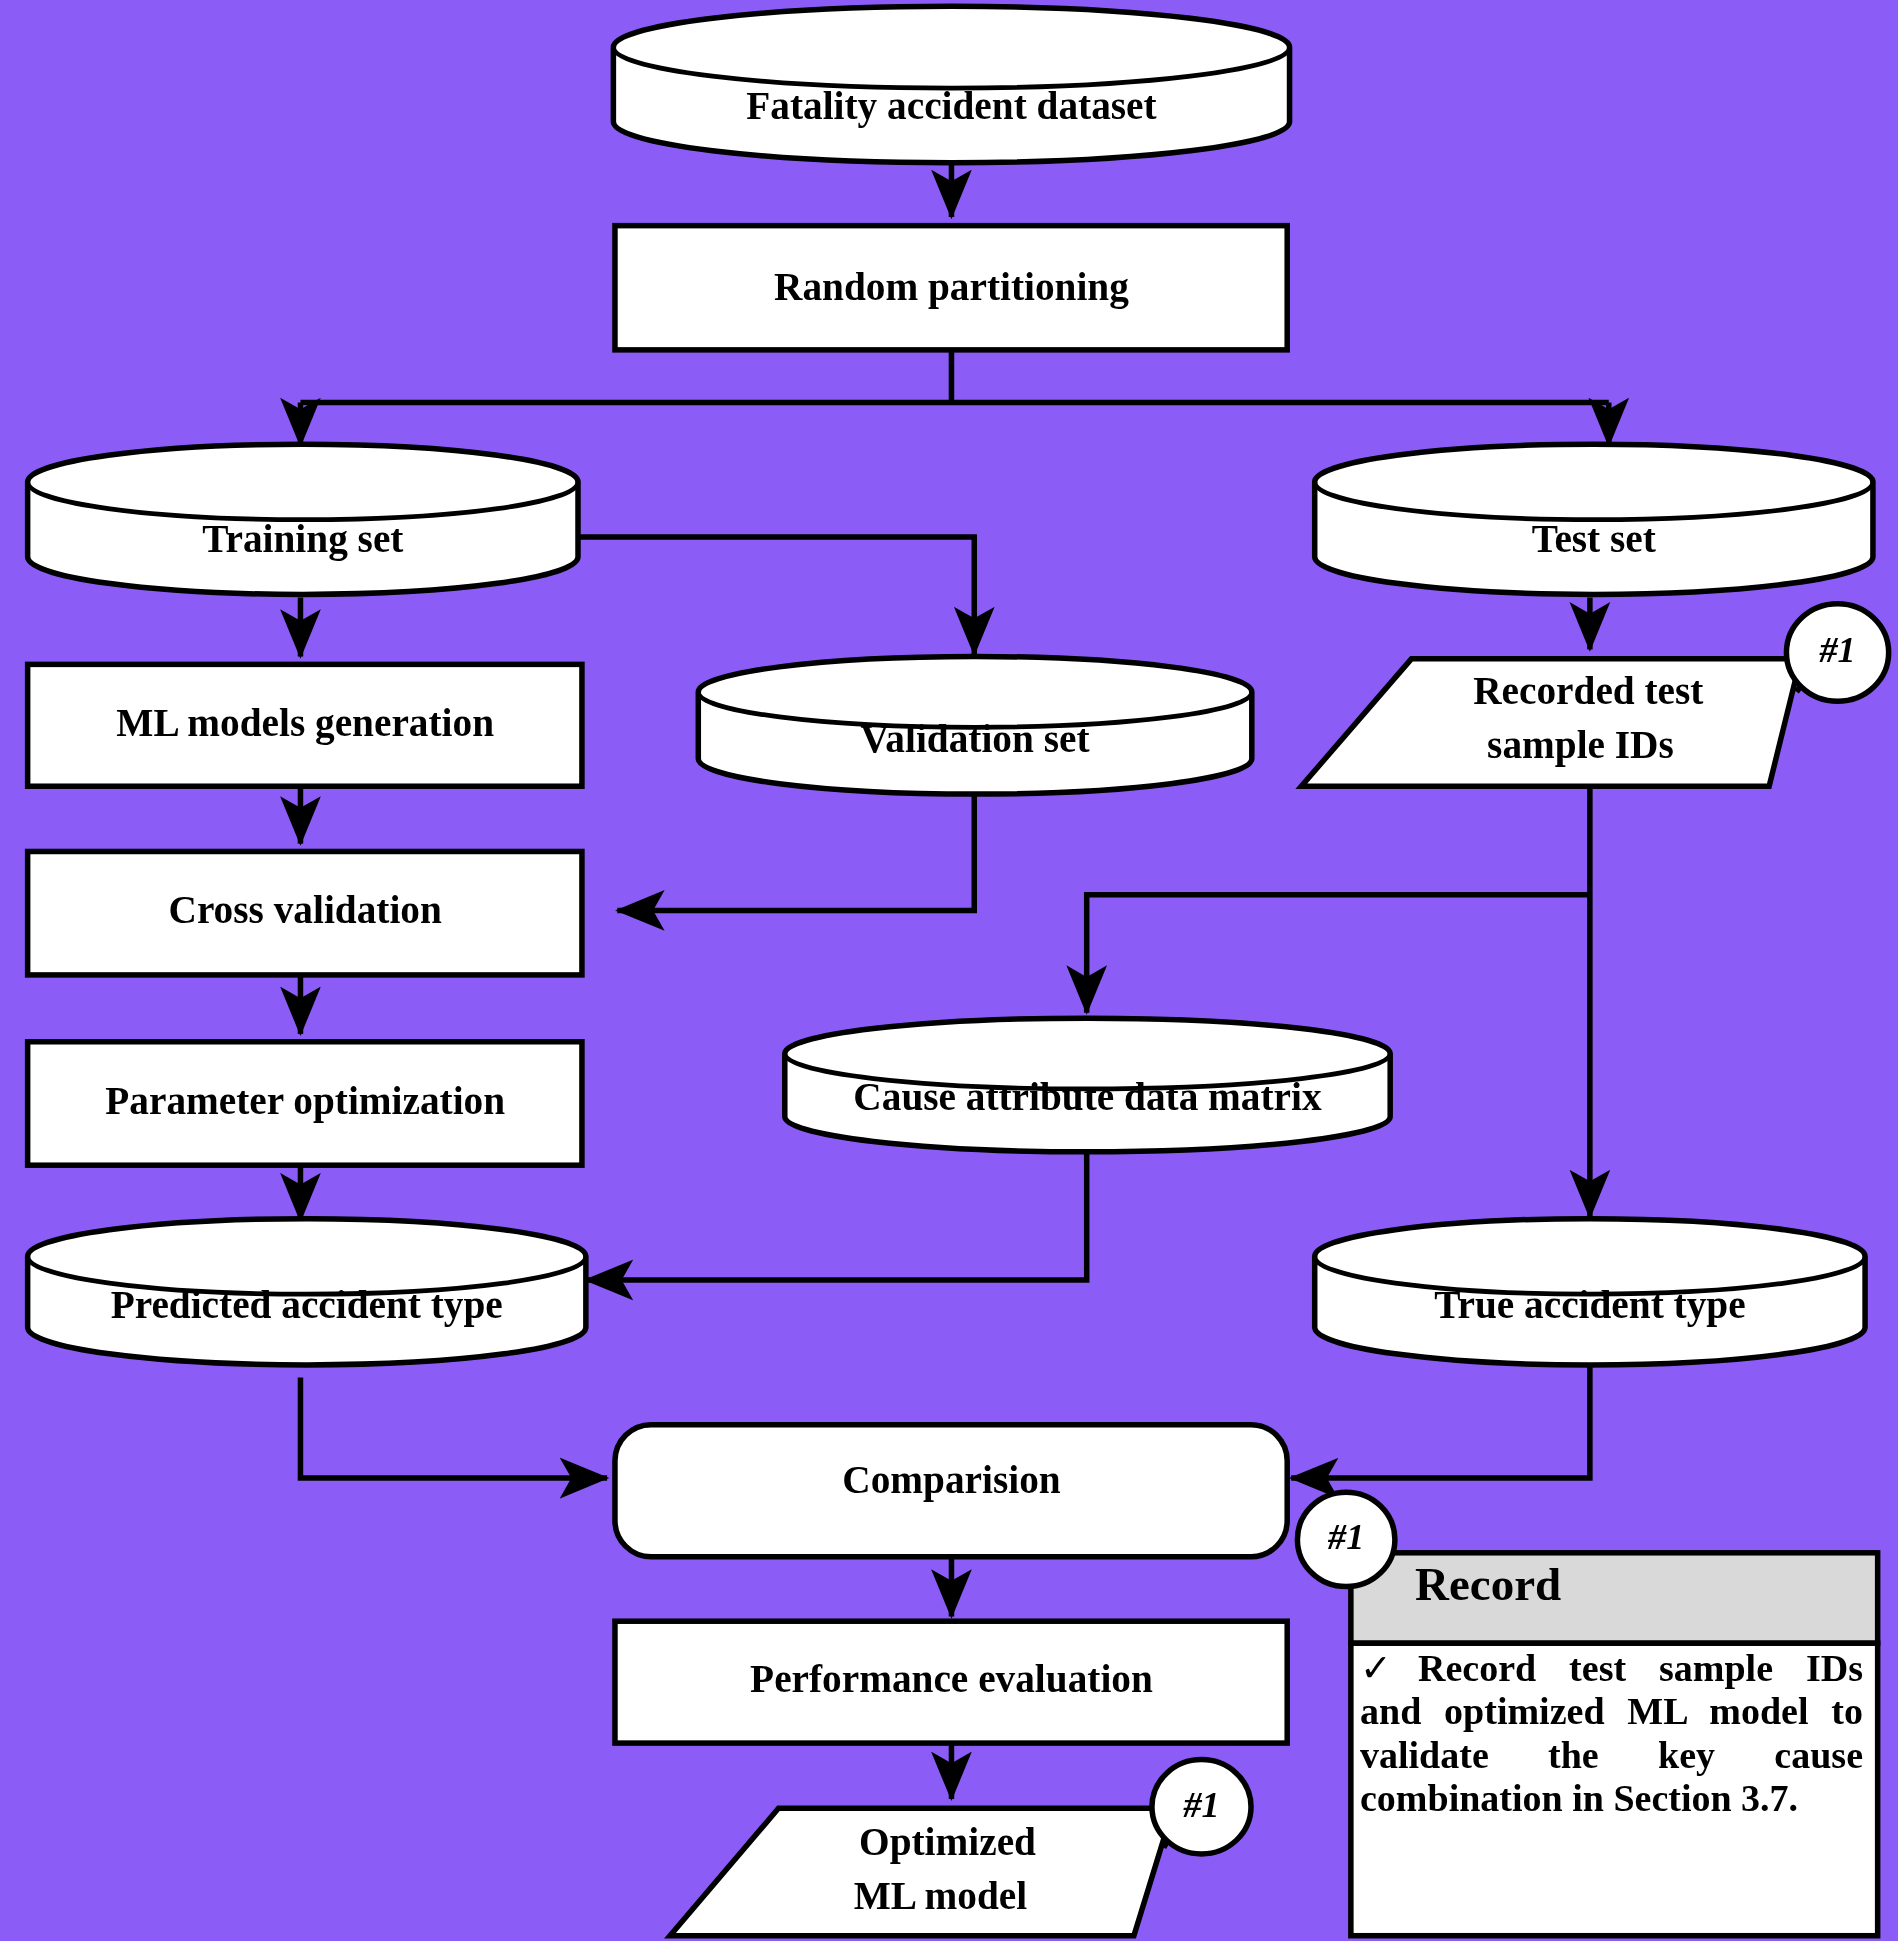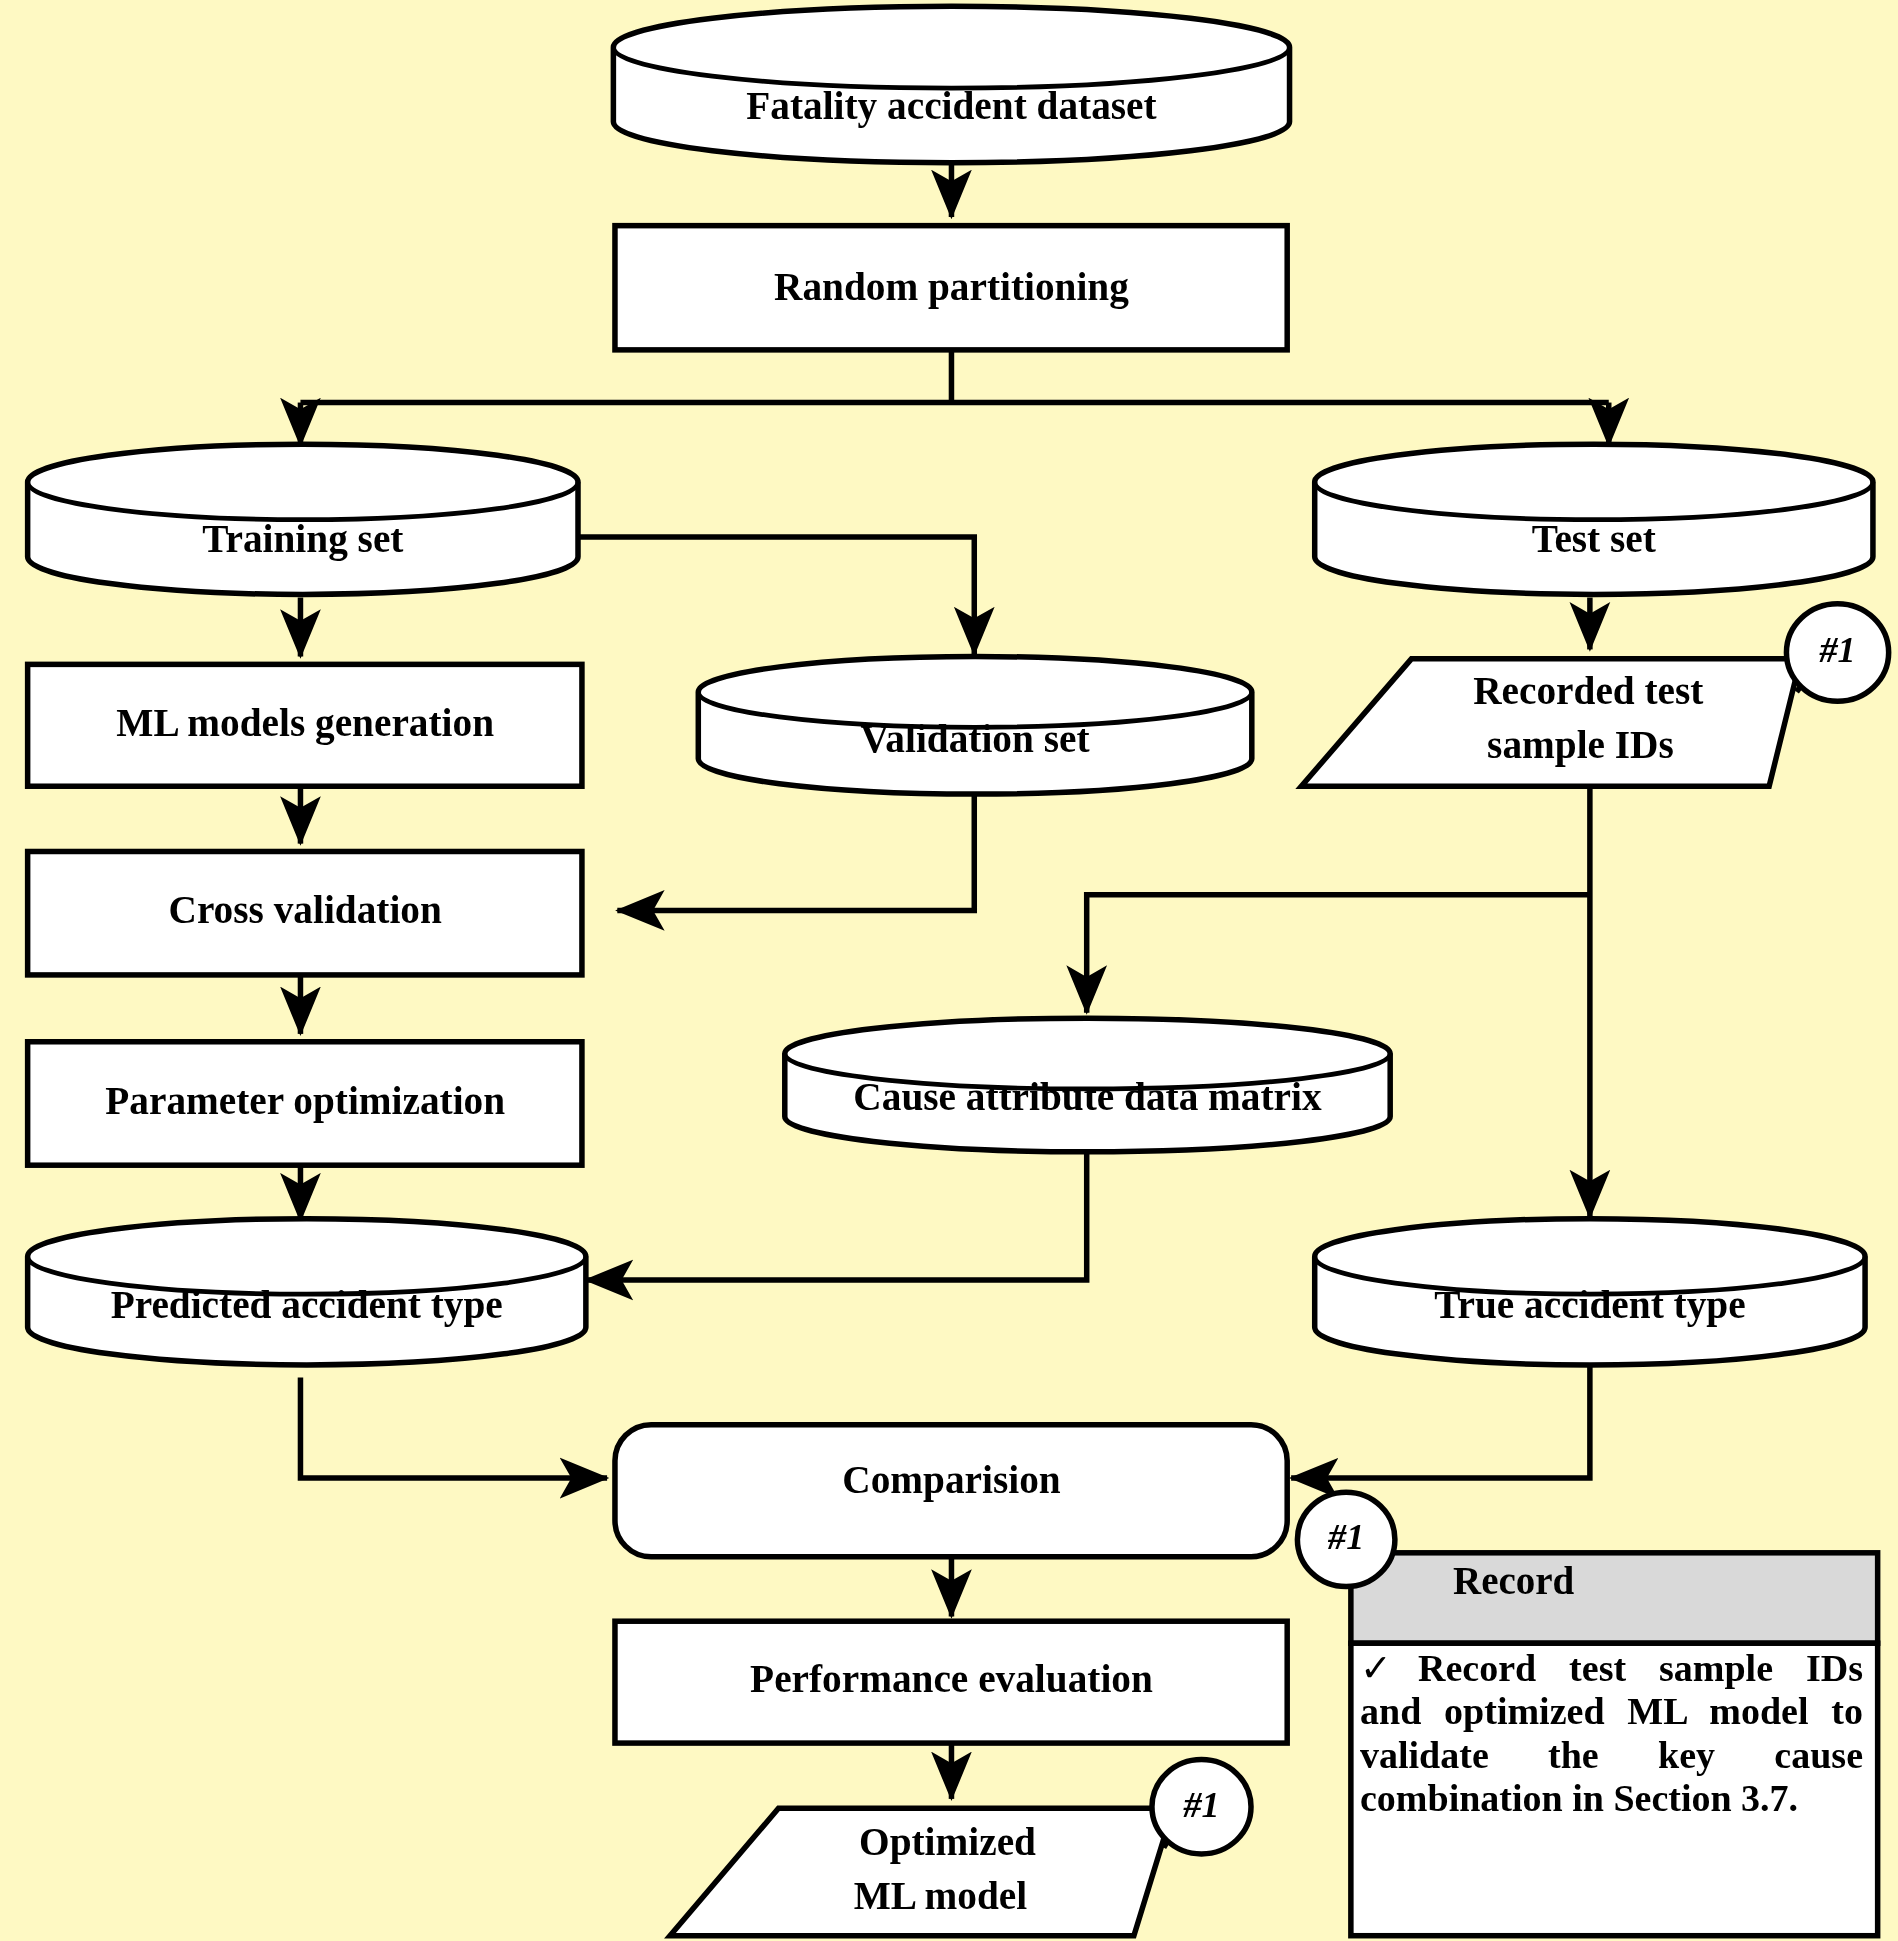--- a/index.html
+++ b/index.html
@@ -4,21 +4,21 @@
 <style>
   html, body {
     margin: 0;
     padding: 0;
     background: #ffffff;
   }
   #canvas-wrap {
     position: relative;
     width: 1899px;
     height: 1942px;
-    background: #fef9c3;
+    background: #8b5cf6;
     overflow: hidden;
     font-family: "Liberation Serif", "DejaVu Serif", serif;
   }
   svg#flow {
     position: absolute;
     left: 0;
     top: 0;
     width: 1899px;
     height: 1942px;
   }
@@ -62,24 +62,24 @@
   .note-body { fill: #ffffff; stroke: #000000; stroke-width: 7; }
   
   .txt {
     position: absolute;
     font-family: "Liberation Serif", "DejaVu Serif", serif;
     font-weight: bold;
     color: #000000;
     line-height: 1.02;
   }
   #record-title {
-    left: 1453px;
+    left: 1415px;
     top: 1561px;
     width: 440px;
-    font-size: 39px;
+    font-size: 47px;
     text-align: left;
   }
   #record-body {
     left: 1360px;
     top: 1647px;
     width: 503px;
     font-size: 38px;
     text-align: justify;
     text-align-last: left;
     line-height: 1.14;

